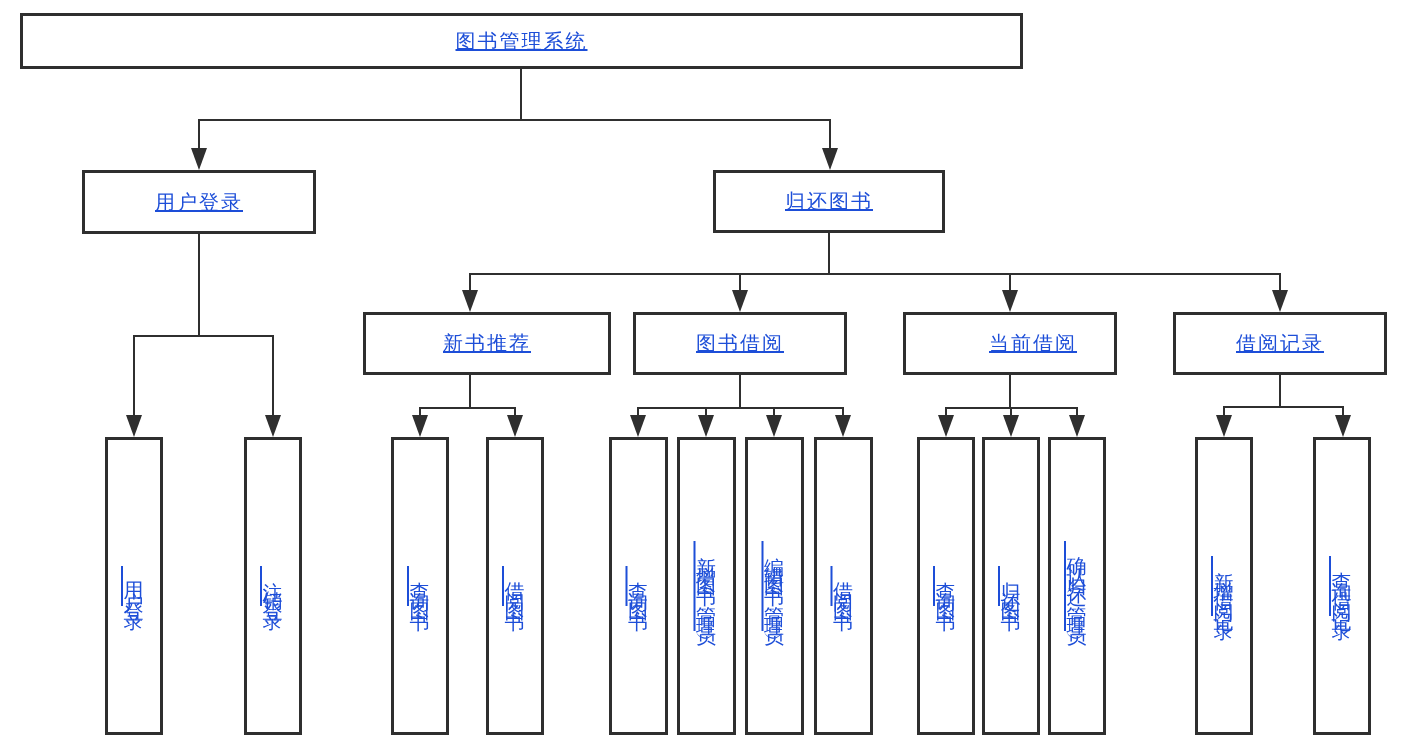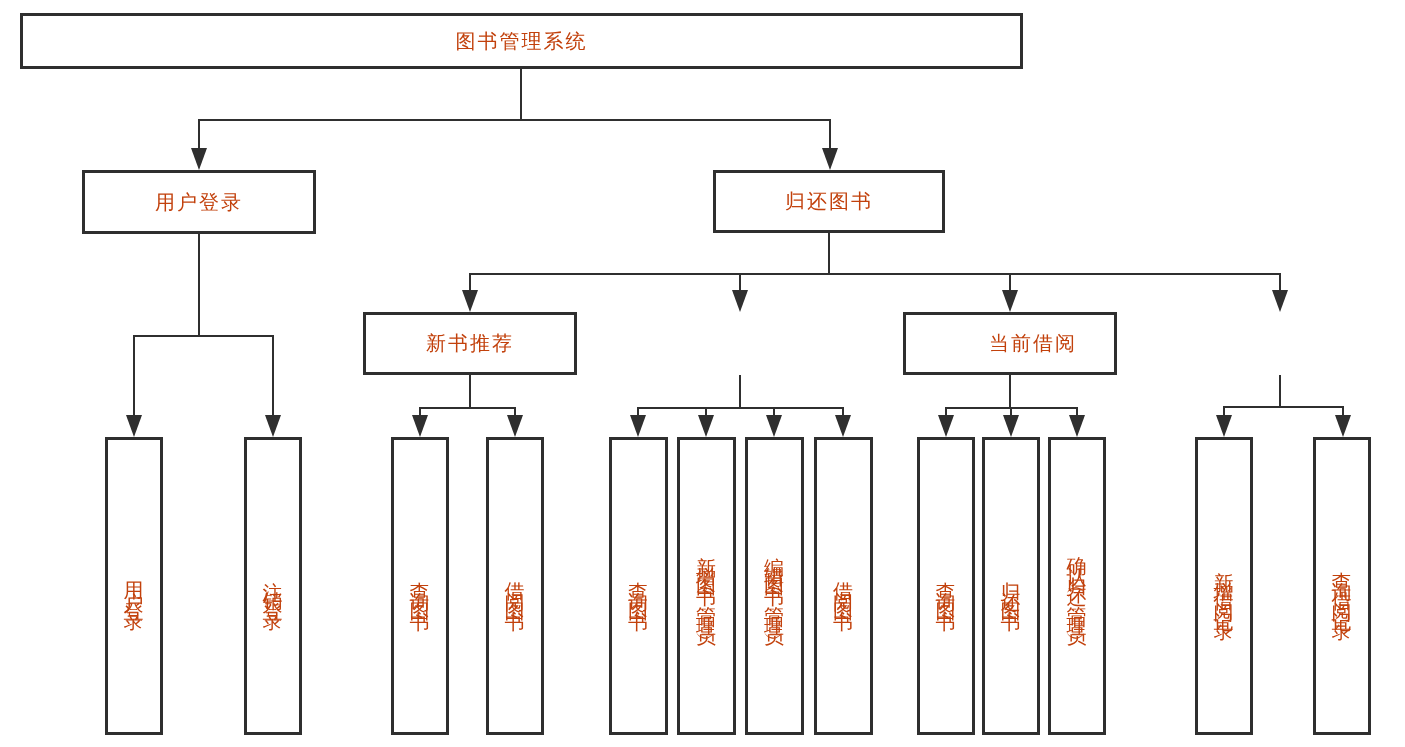--- a/index.html
+++ b/index.html
@@ -11,22 +11,23 @@
     overflow:hidden;
   }
   .box{
     position:absolute;
     box-sizing:border-box;
     background:#ffffff;
     border:3px solid #2f2f2f;
     display:flex;
     align-items:center;
     justify-content:center;
-    color:#c2410c;
+    color:#1d4ed8;
     z-index:2;
+    text-decoration:underline;
   }
   .box.h{
     font-size:20px;
     letter-spacing:2px;
     white-space:nowrap;
   }
   .box.v{
     font-size:20px;
     writing-mode:vertical-rl;
     text-orientation:mixed;
@@ -55,25 +56,27 @@
 <body>
 
 <div id="stage">
 
   <div class="box h" style="left:20px;top:13px;width:1003px;height:56px;">图书管理系统</div>
 
   <div class="box h" style="left:82px;top:170px;width:234px;height:64px;">用户登录</div>
 
   <div class="box h" style="left:713px;top:170px;width:232px;height:63px;">归还图书</div>
 
-  <div class="box h" style="left:363px;top:312px;width:214px;height:63px;">新书推荐</div>
+  <div class="box h" style="left:363px;top:312px;width:248px;height:63px;">新书推荐</div>
 
+  <div class="box h" style="left:633px;top:312px;width:214px;height:63px;">图书借阅</div>
 
   <div class="box h" style="left:903px;top:312px;width:214px;height:63px;padding-left:46px;">当前借阅</div>
 
+  <div class="box h" style="left:1173px;top:312px;width:214px;height:63px;">借阅记录</div>
 
   <div class="box v" style="left:105px;top:437px;width:58px;height:298px;">用户登录</div>
   <div class="box v" style="left:244px;top:437px;width:58px;height:298px;">注销登录</div>
 
   <div class="box v" style="left:391px;top:437px;width:58px;height:298px;">查询图书</div>
   <div class="box v" style="left:486px;top:437px;width:58px;height:298px;">借阅图书</div>
 
   <div class="box v" style="left:609px;top:437px;width:59px;height:298px;">查询图书</div>
   <div class="box v" style="left:677px;top:437px;width:59px;height:298px;">新增图书（管理员）</div>
   <div class="box v" style="left:745px;top:437px;width:59px;height:298px;">编辑图书（管理员）</div>

